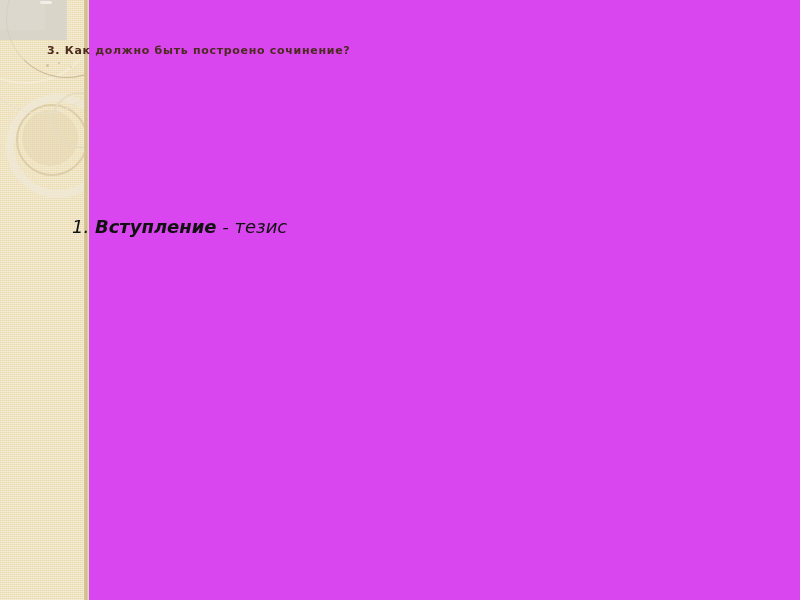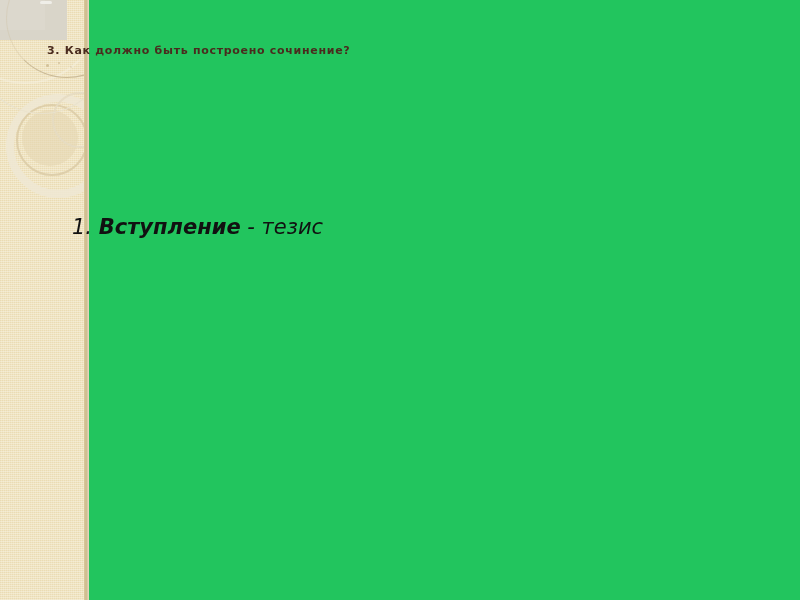--- a/index.html
+++ b/index.html
@@ -11,21 +11,21 @@
     height: 600px;
     overflow: hidden;
     background: #ffffff;
     font-family: "DejaVu Sans", sans-serif;
   }
 
   #slide {
     position: relative;
     width: 800px;
     height: 600px;
-    background: #22c55e;
+    background: #d946ef;
     overflow: hidden;
   }
 
   
   .band {
     position: absolute;
     left: 0;
     top: 0;
     width: 84px;
     height: 600px;
@@ -223,21 +223,21 @@
   .u { text-decoration: underline; }
 
   .gap-1 { height: 66px; }
   .gap-2 { height: 46px; }
   .gap-3 { height: 50px; }
 
   .num-list {
     margin: 0;
     padding: 0;
     list-style: none;
-    font-size: 21px;
+    font-size: 18px;
     line-height: 22px;
     color: #111111;
     font-family: "DejaVu Sans", sans-serif;
   }
   .num-list li {
     white-space: nowrap;
     padding-left: 28px;
   }
   .num-idx {
     font-style: italic;

